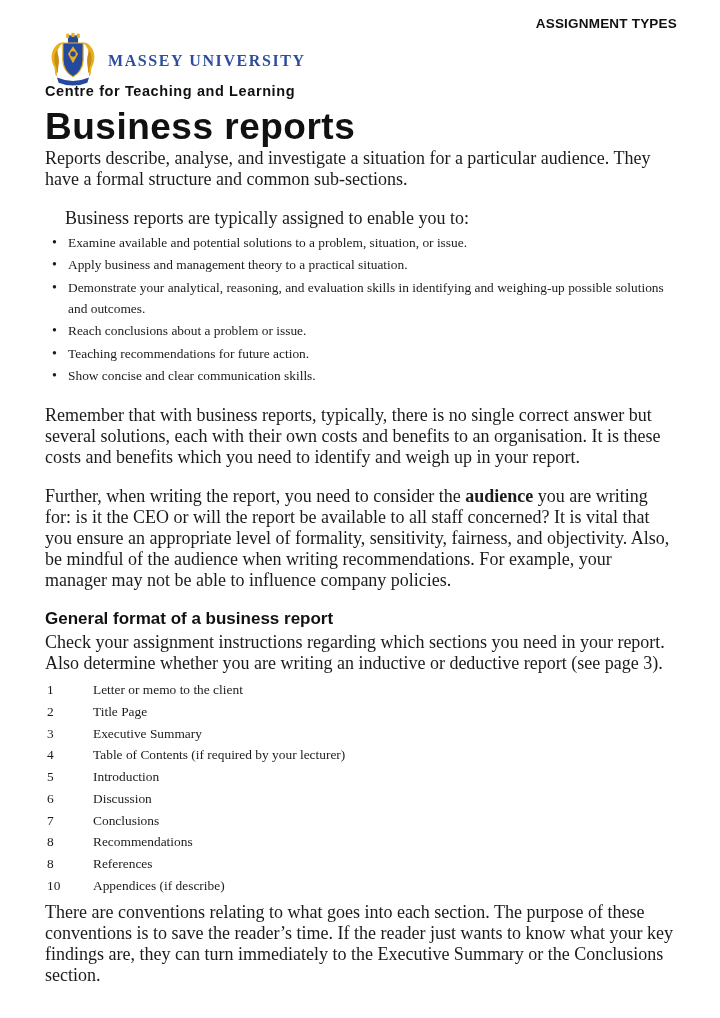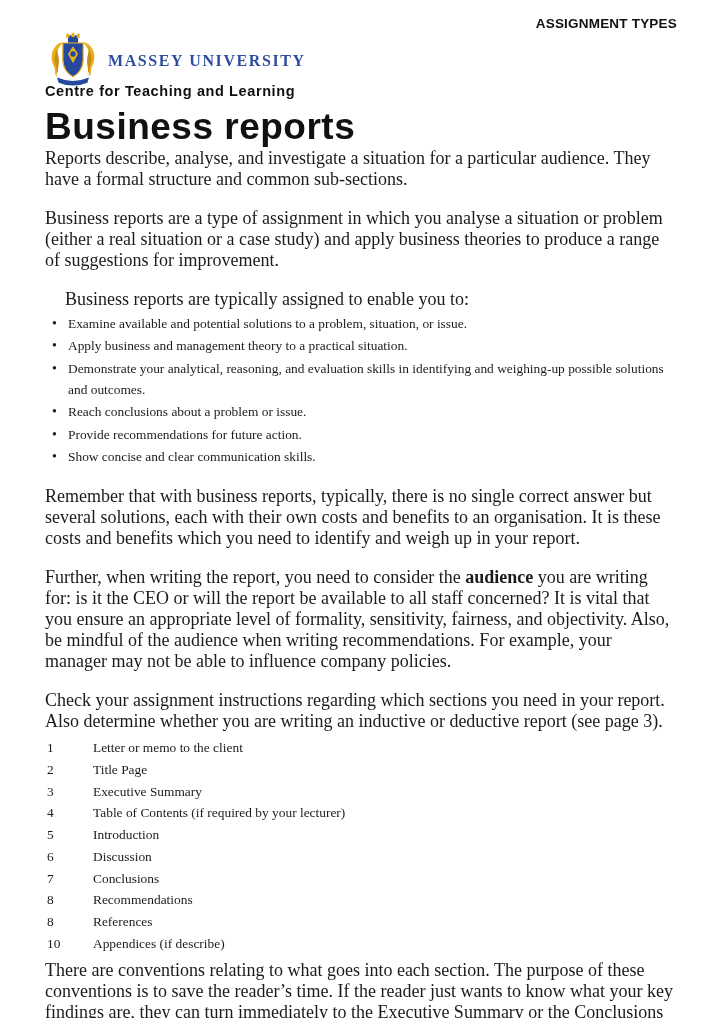--- a/index.html
+++ b/index.html
@@ -140,37 +140,37 @@
     </svg>
     <span class="brand-name">MASSEY UNIVERSITY</span>
   </div>
 
   <div class="dept-name">Centre for Teaching and Learning</div>
 
   <h1 class="page-title">Business reports</h1>
 
   <p class="body-para">Reports describe, analyse, and investigate a situation for a particular audience. They have a formal structure and common sub-sections.</p>
 
-  <p class="body-para">Business reports are a type of assignment in which you analyse a situation or problem (either a real situation or a case study) and apply business theories to produce a range of suggestions for improvement.</p>
 
   <p class="body-para lead-para">Business reports are typically assigned to enable you to:</p>
 
   <ul class="bullet-list">
     <li>Examine available and potential solutions to a problem, situation, or issue.</li>
     <li>Apply business and management theory to a practical situation.</li>
     <li>Demonstrate your analytical, reasoning, and evaluation skills in identifying and weighing-up possible solutions and outcomes.</li>
     <li>Reach conclusions about a problem or issue.</li>
-    <li>Provide recommendations for future action.</li>
+    <li>Teaching recommendations for future action.</li>
     <li>Show concise and clear communication skills.</li>
   </ul>
 
   <p class="body-para">Remember that with business reports, typically, there is no single correct answer but several solutions, each with their own costs and benefits to an organisation. It is these costs and benefits which you need to identify and weigh up in your report.</p>
 
   <p class="body-para"><span>Further, when writing the report, you need to consider the </span><b class="inline-bold">audience</b><span> you are writing for: is it the CEO or will the report be available to all staff concerned? It is vital that you ensure an appropriate level of formality, sensitivity, fairness, and objectivity. Also, be mindful of the audience when writing recommendations. For example, your manager may not be able to influence company policies.</span></p>
 
+  <h2 class="section-heading">General format of a business report</h2>
 
   <p class="body-para section-intro">Check your assignment instructions regarding which sections you need in your report. Also determine whether you are writing an inductive or deductive report (see page 3).</p>
 
   <div class="numbered-list">
     <div class="numbered-row">
       <span class="num">1</span>
       <span class="label">Letter or memo to the client</span>
     </div>
     <div class="numbered-row">
       <span class="num">2</span>

